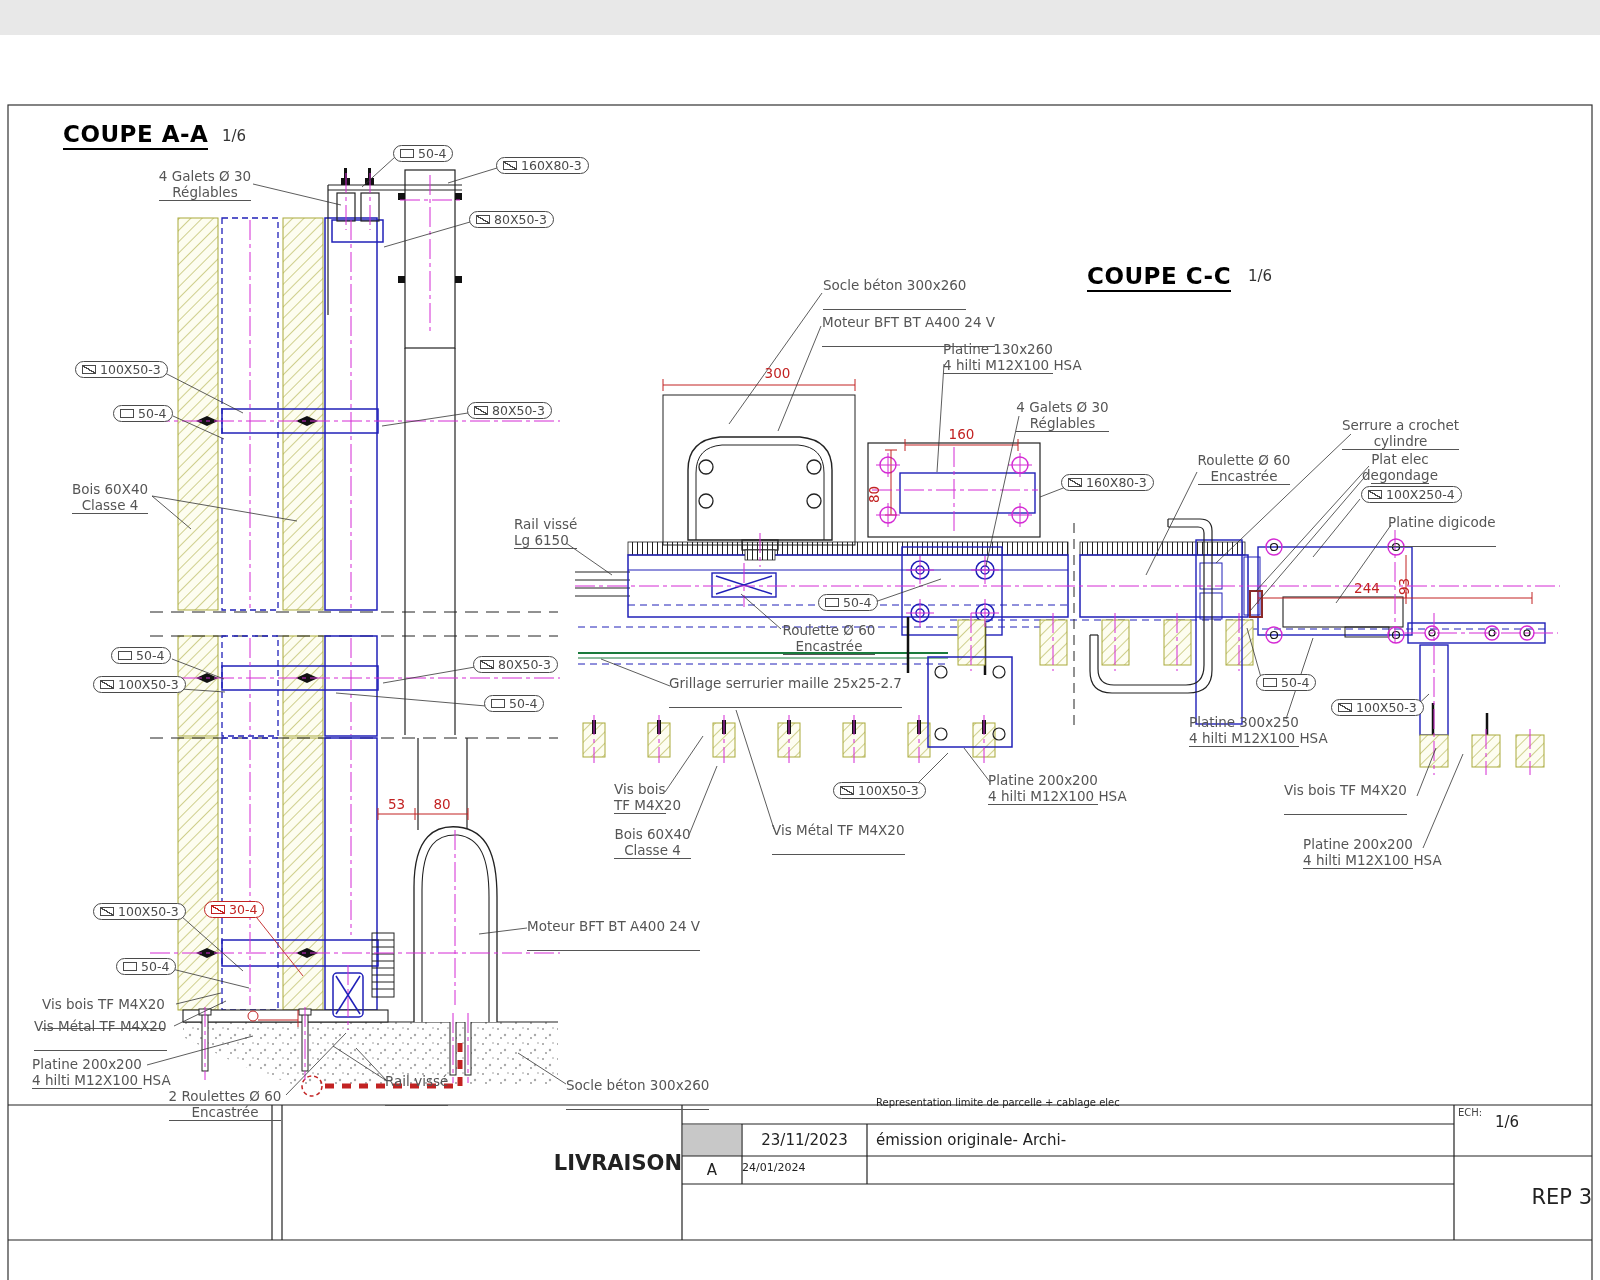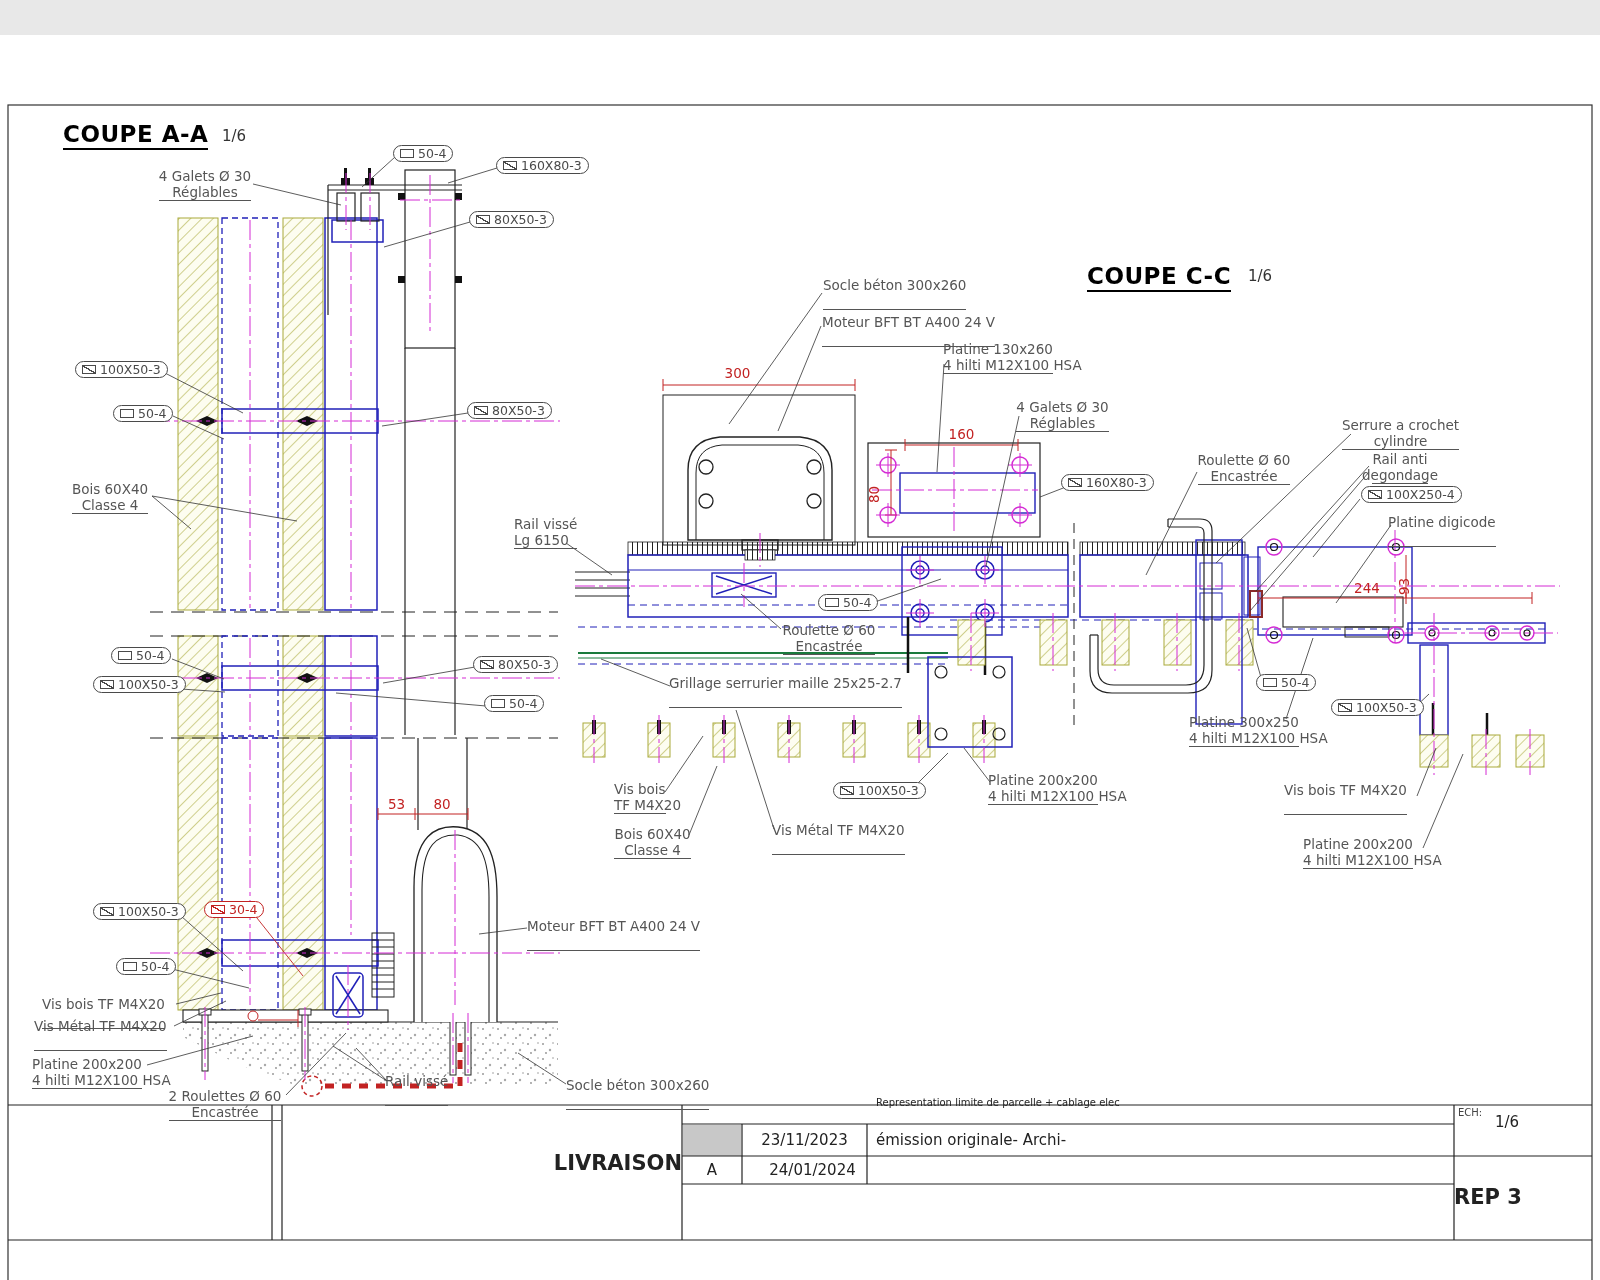--- a/index.html
+++ b/index.html
@@ -570,21 +570,21 @@
 </div>
 <div class="lbl ctr" style="left:1188px;top:417px;width:112px">
   <div><span class="u">Roulette Ø 60</span></div>
       <div>Encastrée</div>
 </div>
 <div class="lbl ctr" style="left:1328px;top:382px;width:145px">
   <div><span class="u">Serrure a crochet</span></div>
       <div>cylindre</div>
 </div>
 <div class="lbl ctr" style="left:1350px;top:416px;width:100px">
-  <div><span class="u">Rail anti</span></div>
+  <div><span class="u">Plat elec</span></div>
       <div>degondage</div>
 </div>
 <div class="lbl" style="left:1388px;top:479px"><span class="u">Platine digicode</span></div>
 <div class="lbl ct r" style="left:514px;top:481px">
   <div><span class="u">Rail vissé</span></div>
       <div>Lg 6150</div>
 </div>
 <div class="lbl ctr" style="left:773px;top:587px;width:112px">
   <div><span class="u">Roulette Ø 60</span></div>
       <div>Encastrée</div>
@@ -605,21 +605,21 @@
 </div>
 <div class="lbl" style="left:1189px;top:679px">
   <div><span class="u">Platine 300x250</span></div>
       <div>4 hilti M12X100 HSA</div>
 </div>
 <div class="lbl" style="left:1284px;top:747px"><span class="u">Vis bois TF M4X20</span></div>
 <div class="lbl" style="left:1303px;top:801px">
   <div><span class="u">Platine 200x200</span></div>
       <div>4 hilti M12X100 HSA</div>
 </div>
-<div class="dim ctr" style="left:710px;top:330px;width:55px">300</div>
+<div class="dim ctr" style="left:750px;top:330px;width:55px">300</div>
 <div class="dim ctr" style="left:934px;top:391px;width:55px">160</div>
 <div class="dim rot" style="left:866px;top:468px">80</div>
 <div class="dim ctr" style="left:1337px;top:545px;width:60px">244</div>
 <div class="dim rot" style="left:1396px;top:560px">93</div>
 
 <span class="pill" style="left:1061px;top:439px">
       <i class="ic d"></i>
       <span>160X80-3</span>
     </span>
 <span class="pill" style="left:818px;top:559px">
@@ -642,20 +642,20 @@
       <i class="ic d"></i>
       <span>100X50-3</span>
     </span>
 
 <div class="tb" style="left:282px;top:1116px;width:400px;text-align:right;font-weight:bold;font-size:21px;">LIVRAISON</div>
 
 <div class="tb" style="left:682px;top:1096px;width:60px;text-align:center;font-size:15px"></div>
 <div class="tb" style="left:742px;top:1096px;width:125px;text-align:center;font-size:15px">23/11/2023</div>
 <div class="tb" style="left:876px;top:1096px;font-size:15px">émission originale- Archi-</div>
 <div class="tb" style="left:682px;top:1126px;width:60px;text-align:center;font-size:15px">A</div>
-<div class="tb" style="left:742px;top:1126px;width:141px;text-align:center;font-size:15px">24/01/2024</div>
+<div class="tb" style="left:742px;top:1126px;width:141px;text-align:left;font-size:11px">24/01/2024</div>
 <div class="tb" style="left:876px;top:1062px;font-size:10px">Representation limite de parcelle + cablage elec</div>
 
 <div class="tb" style="left:1458px;top:1072px;font-size:10px;color:#444">ECH:</div>
 <div class="tb" style="left:1495px;top:1078px;font-size:15px">1/6</div>
-<div class="tb" style="left:1454px;top:1150px;width:138px;text-align:left;font-weight:bold;font-size:21px">REP 3</div>
+<div class="tb" style="left:1454px;top:1150px;width:138px;text-align:right;font-weight:normal;font-size:21px">REP 3</div>
 
 </div>
 
 </body></html>

